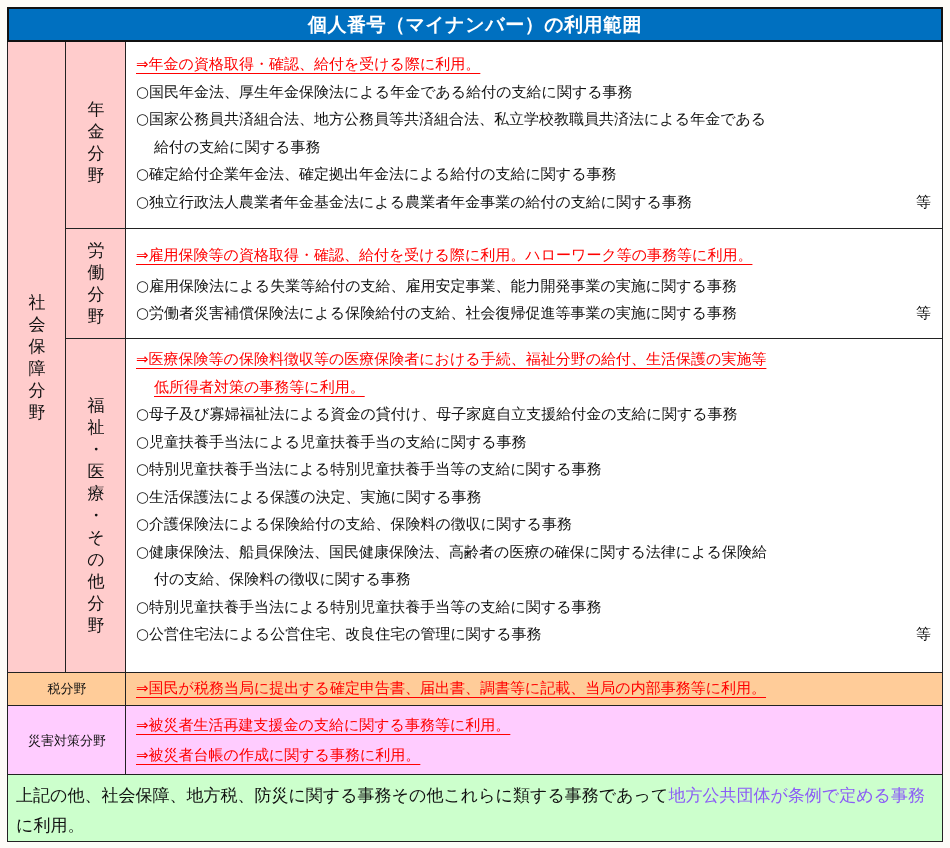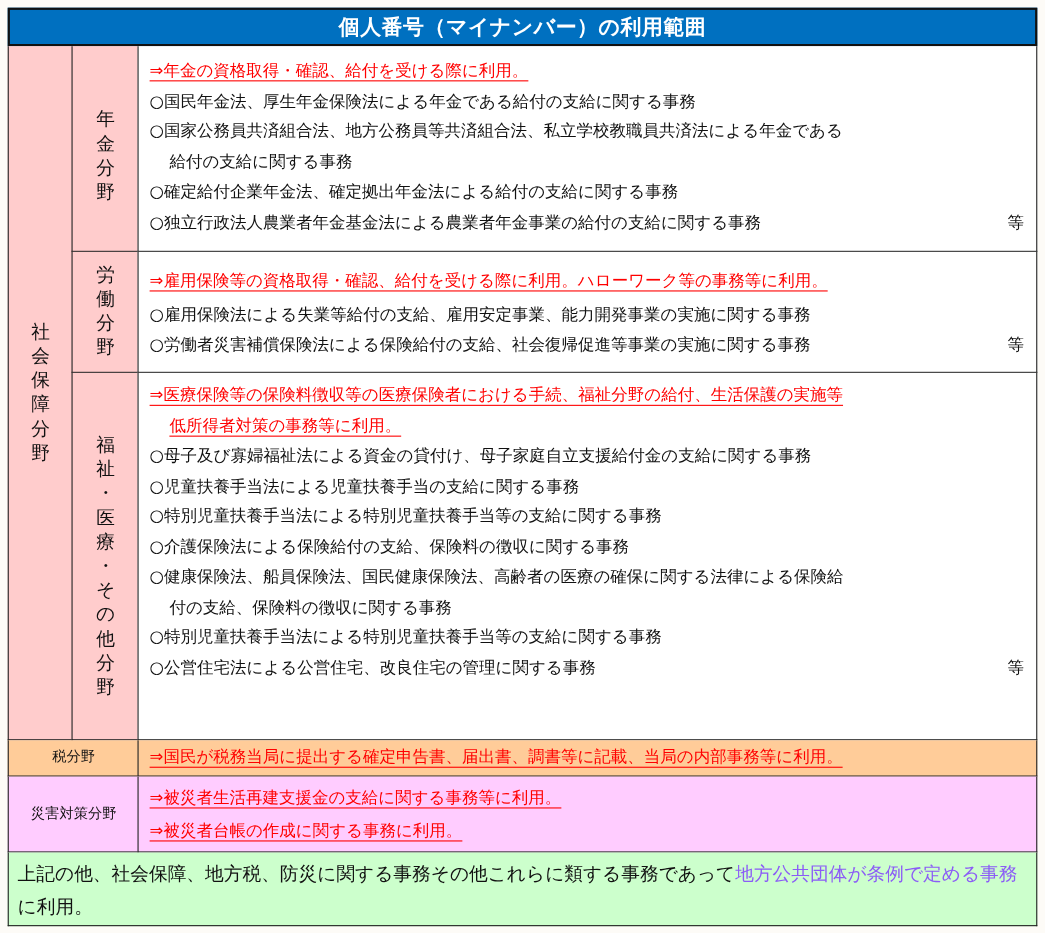--- a/index.html
+++ b/index.html
@@ -150,20 +150,21 @@
       <span>分</span>
       <span>野</span>
     </div>
   </div>
   <div class="cell white content" style="left:118px; top:332px; width:818px; height:334px; border-right:1.5px solid #222; padding-top:7px;">
     <div><span class="red-line">⇒医療保険等の保険料徴収等の医療保険者における手続、福祉分野の給付、生活保護の実施等</span></div>
     <div class="indent"><span class="red-line">低所得者対策の事務等に利用。</span></div>
     <div class="item">○母子及び寡婦福祉法による資金の貸付け、母子家庭自立支援給付金の支給に関する事務</div>
     <div class="item">○児童扶養手当法による児童扶養手当の支給に関する事務</div>
     <div class="item">○特別児童扶養手当法による特別児童扶養手当等の支給に関する事務</div>
+    <div class="item">○生活保護法による保護の決定、実施に関する事務</div>
     <div class="item">○介護保険法による保険給付の支給、保険料の徴収に関する事務</div>
     <div class="item">○健康保険法、船員保険法、国民健康保険法、高齢者の医療の確保に関する法律による保険給</div>
     <div class="item indent">付の支給、保険料の徴収に関する事務</div>
     <div class="item">○特別児童扶養手当法による特別児童扶養手当等の支給に関する事務</div>
     <div class="item">
       <span>○公営住宅法による公営住宅、改良住宅の管理に関する事務</span>
       <span class="etc">等</span>
     </div>
   </div>
 

